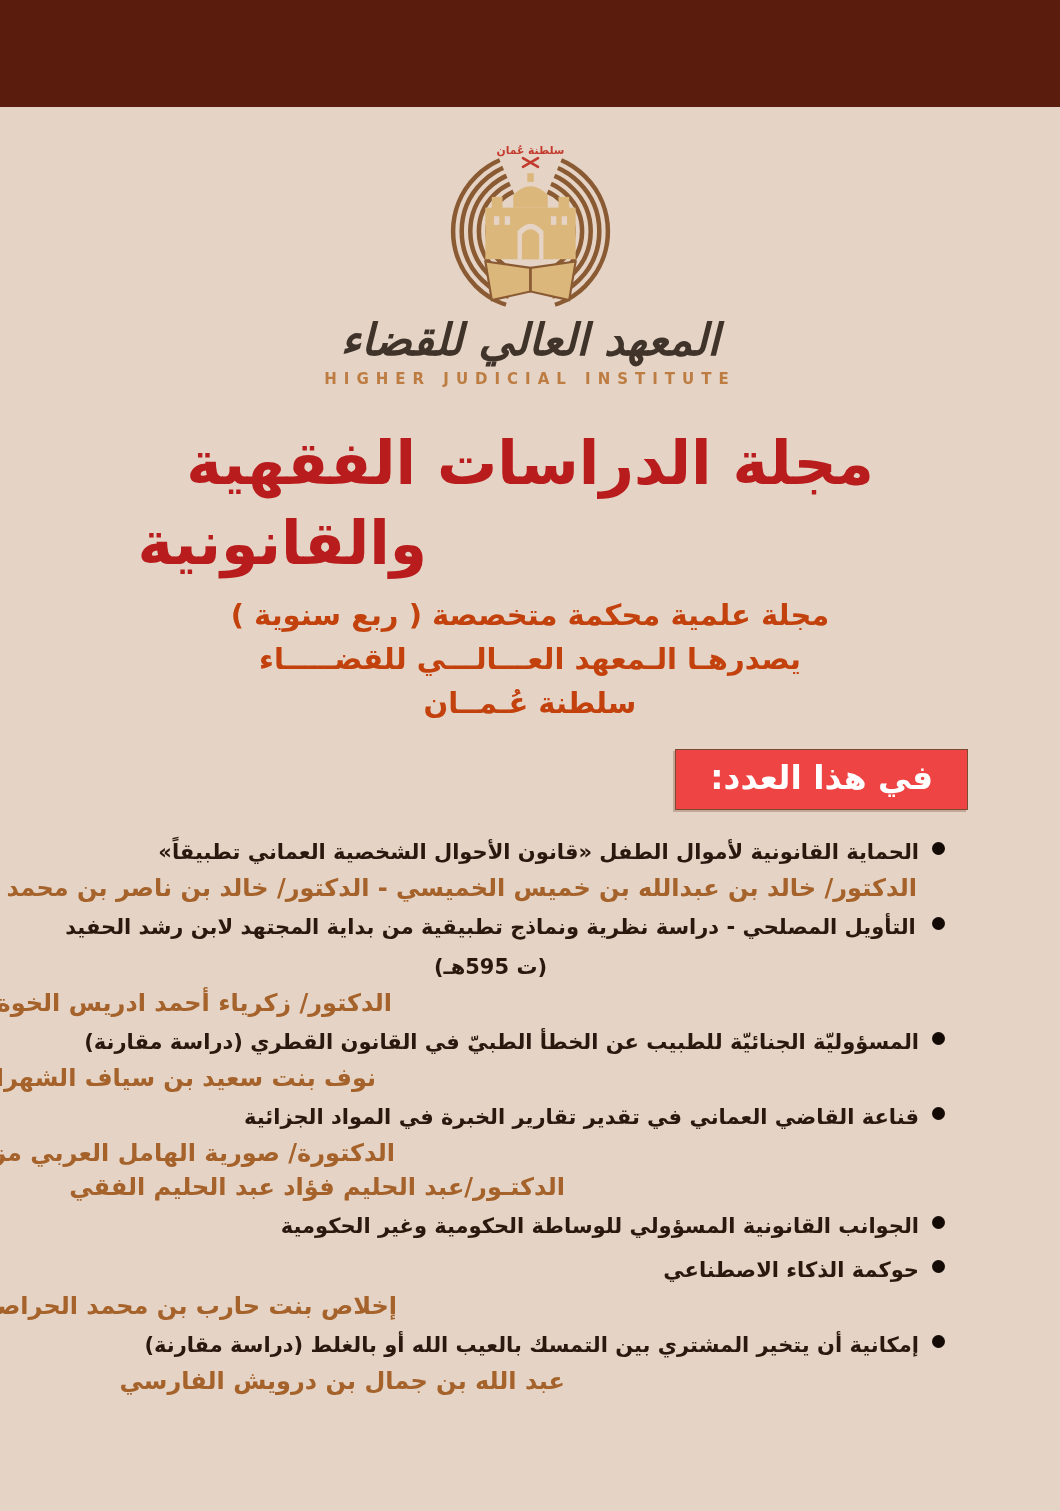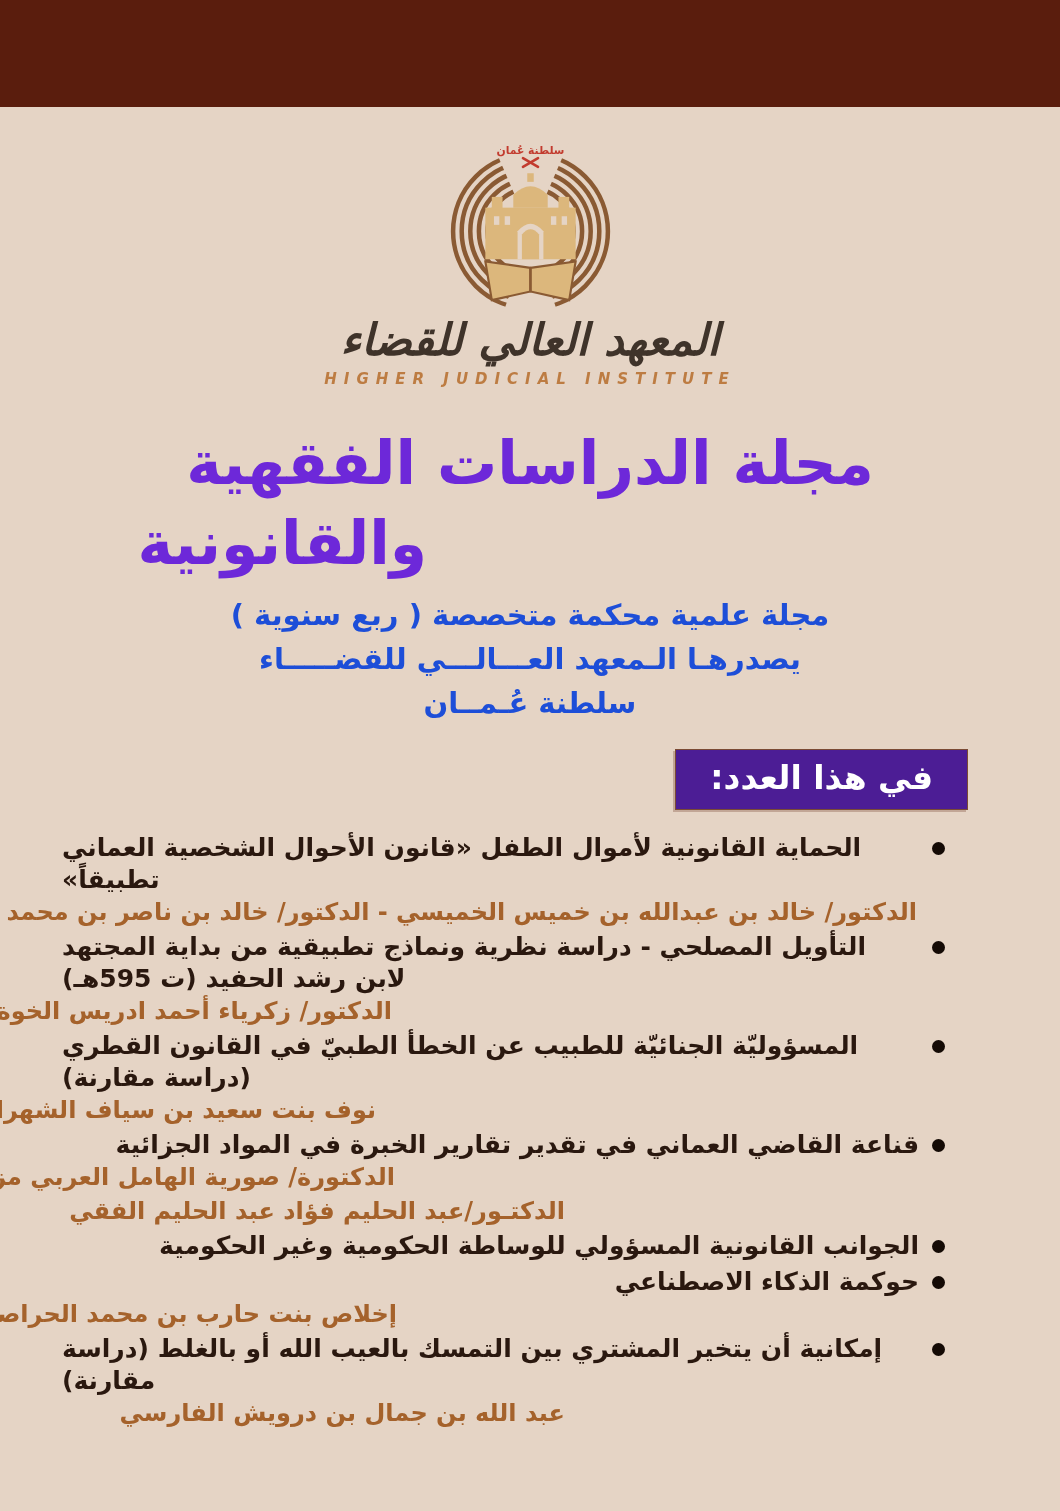--- a/index.html
+++ b/index.html
@@ -31,51 +31,50 @@
     line-height:1.15;
     font-style:italic;
   }
   .institute-en {
     margin-top:4px;
     font-size:15px;
     font-weight:bold;
     color:#bd7c42;
     letter-spacing:7px;
     direction:ltr;
-    font-style:italic;
   }
   
   .main-title {
     width:785px;
     margin:44px auto 0 auto;
-    color:#6d28d9;
+    color:#b91c1c;
     font-weight:bold;
     font-size:60px;
     line-height:1.05;
     direction:rtl;
   }
   .main-title .l1 { text-align:center; }
   .main-title .l2 { text-align:left; margin-top:17px; }
   .subtitle {
     margin-top:18px;
     text-align:center;
-    color:#1d4ed8;
+    color:#c2410c;
     font-weight:bold;
     font-size:29px;
     line-height:44px;
   }
   
   .banner-row {
     display:flex;
     justify-content:flex-start; 
     padding-right:92px;
     margin-top:24px;
   }
   .issue-banner {
-    background:#4c1d95;
+    background:#ef4444;
     color:#ffffff;
     font-weight:bold;
     font-size:33px;
     padding:8px 34px 12px 34px;
     border:1px solid #7a4a35;
     box-shadow:-2px 2px 0 rgba(90,29,13,0.25);
   }
   
   .articles {
     margin-top:22px;
@@ -89,25 +88,25 @@
     gap:13px;
   }
   .bullet {
     flex:0 0 auto;
     width:13px; height:13px;
     border-radius:50%;
     background:#140a05;
     margin-top:10px;
   }
   .t-text {
-    font-size:25px;
+    font-size:21px;
     font-weight:bold;
     color:#2a180f;
-    line-height:32px;
-    text-align:left;
+    line-height:40px;
+    text-align:center;
   }
   .a-text {
     font-size:24px;
     color:#a5622b;
     font-weight:bold;
     line-height:30px;
     margin-top:1px;
     text-align:right;
     white-space:nowrap;
   }

